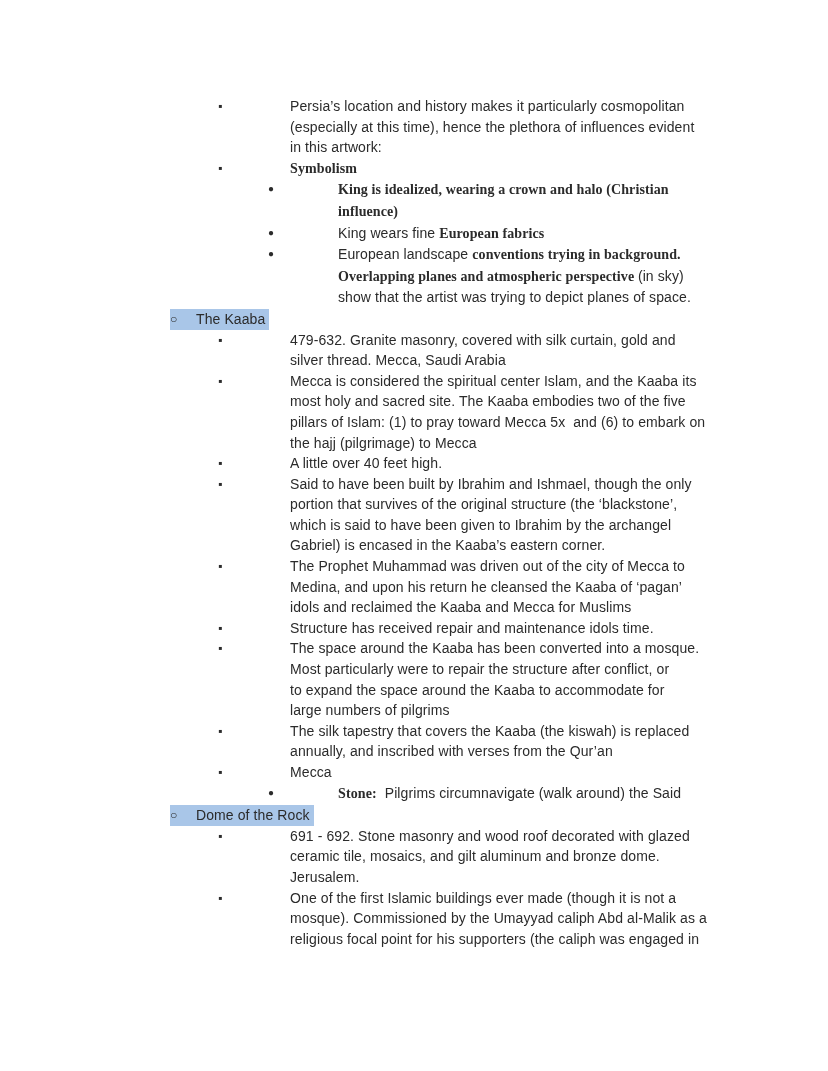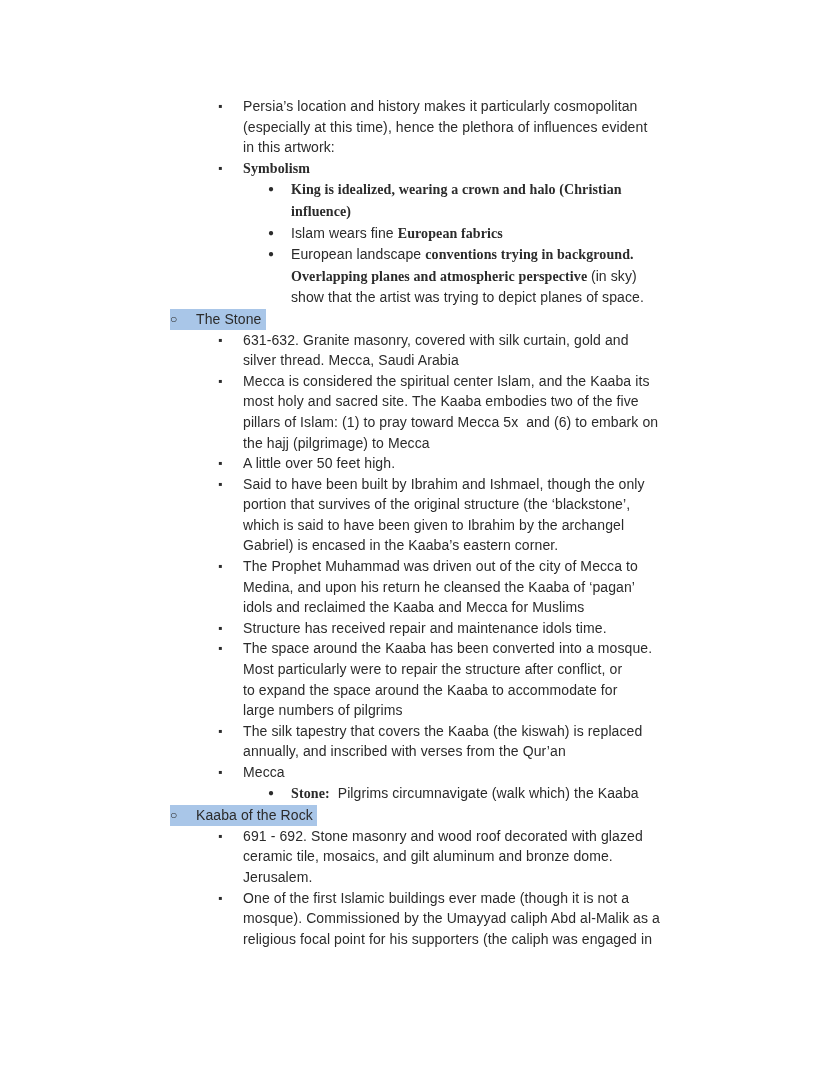--- a/index.html
+++ b/index.html
@@ -30,21 +30,21 @@
   .level-2 { margin-left: 48px; }
   .level-3 { margin-left: 98px; }
   .marker {
     flex: 0 0 26px;
     line-height: 20.6px;
     font-size: 12px;
   }
   .level-2 .marker { flex: 0 0 25px; font-size: 12px; }
   .level-3 .marker { flex: 0 0 23px; font-size: 10px; }
   .text { white-space: pre-wrap; }
-  .li:not(.hl) .text { flex: 1 1 auto; }
+  .li:not(.hl) .text { flex: 1 1 auto; margin-left: 47px; }
   .b { font-weight: 700; font-family: Liberation Serif, serif; }
 </style>
 </head>
 <body style="background: rgb(255, 255, 255);">
 
 <div class="doc" style="color: rgb(43, 43, 43);">
   <div id="outline">
       <div class="li level-2">
         <span class="wrap">
           <span class="marker">▪</span>
@@ -62,55 +62,55 @@
       <div class="li level-3">
         <span class="wrap">
           <span class="marker">●</span>
           <span class="text"><span class="b">King is idealized, wearing a crown and halo (Christian
 influence)</span></span>
         </span>
       </div>
       <div class="li level-3">
         <span class="wrap">
           <span class="marker">●</span>
-          <span class="text"><span>Islam wears fine </span><span class="b">European fabrics</span></span>
+          <span class="text"><span>King wears fine </span><span class="b">European fabrics</span></span>
         </span>
       </div>
       <div class="li level-3">
         <span class="wrap">
           <span class="marker">●</span>
           <span class="text"><span>European landscape </span><span class="b">conventions trying in background.
 Overlapping planes and atmospheric perspective </span><span>(in sky)
 show that the artist was trying to depict planes of space.</span></span>
         </span>
       </div>
       <div class="li level-1 hl"><span class="wrap" style="background: rgb(169, 198, 232);">
           <span class="marker">○</span>
-          <span class="text"><span>The Stone</span></span>
+          <span class="text"><span>The Kaaba</span></span>
         </span></div>
       <div class="li level-2">
         <span class="wrap">
           <span class="marker">▪</span>
-          <span class="text"><span>631-632. Granite masonry, covered with silk curtain, gold and
+          <span class="text"><span>479-632. Granite masonry, covered with silk curtain, gold and
 silver thread. Mecca, Saudi Arabia</span></span>
         </span>
       </div>
       <div class="li level-2">
         <span class="wrap">
           <span class="marker">▪</span>
           <span class="text"><span>Mecca is considered the spiritual center Islam, and the Kaaba its
 most holy and sacred site. The Kaaba embodies two of the five
 pillars of Islam: (1) to pray toward Mecca 5x  and (6) to embark on
 the hajj (pilgrimage) to Mecca</span></span>
         </span>
       </div>
       <div class="li level-2">
         <span class="wrap">
           <span class="marker">▪</span>
-          <span class="text"><span>A little over 50 feet high.</span></span>
+          <span class="text"><span>A little over 40 feet high.</span></span>
         </span>
       </div>
       <div class="li level-2">
         <span class="wrap">
           <span class="marker">▪</span>
           <span class="text"><span>Said to have been built by Ibrahim and Ishmael, though the only
 portion that survives of the original structure (the ‘blackstone’,
 which is said to have been given to Ibrahim by the archangel
 Gabriel) is encased in the Kaaba’s eastern corner.</span></span>
         </span>
@@ -147,26 +147,26 @@
       </div>
       <div class="li level-2">
         <span class="wrap">
           <span class="marker">▪</span>
           <span class="text"><span>Mecca</span></span>
         </span>
       </div>
       <div class="li level-3">
         <span class="wrap">
           <span class="marker">●</span>
-          <span class="text"><span class="b">Stone:</span><span>  Pilgrims circumnavigate (walk which) the Kaaba</span></span>
+          <span class="text"><span class="b">Stone:</span><span>  Pilgrims circumnavigate (walk around) the Said</span></span>
         </span>
       </div>
       <div class="li level-1 hl"><span class="wrap" style="background: rgb(169, 198, 232);">
           <span class="marker">○</span>
-          <span class="text"><span>Kaaba of the Rock</span></span>
+          <span class="text"><span>Dome of the Rock</span></span>
         </span></div>
       <div class="li level-2">
         <span class="wrap">
           <span class="marker">▪</span>
           <span class="text"><span>691 - 692. Stone masonry and wood roof decorated with glazed
 ceramic tile, mosaics, and gilt aluminum and bronze dome.
 Jerusalem.</span></span>
         </span>
       </div>
       <div class="li level-2">

